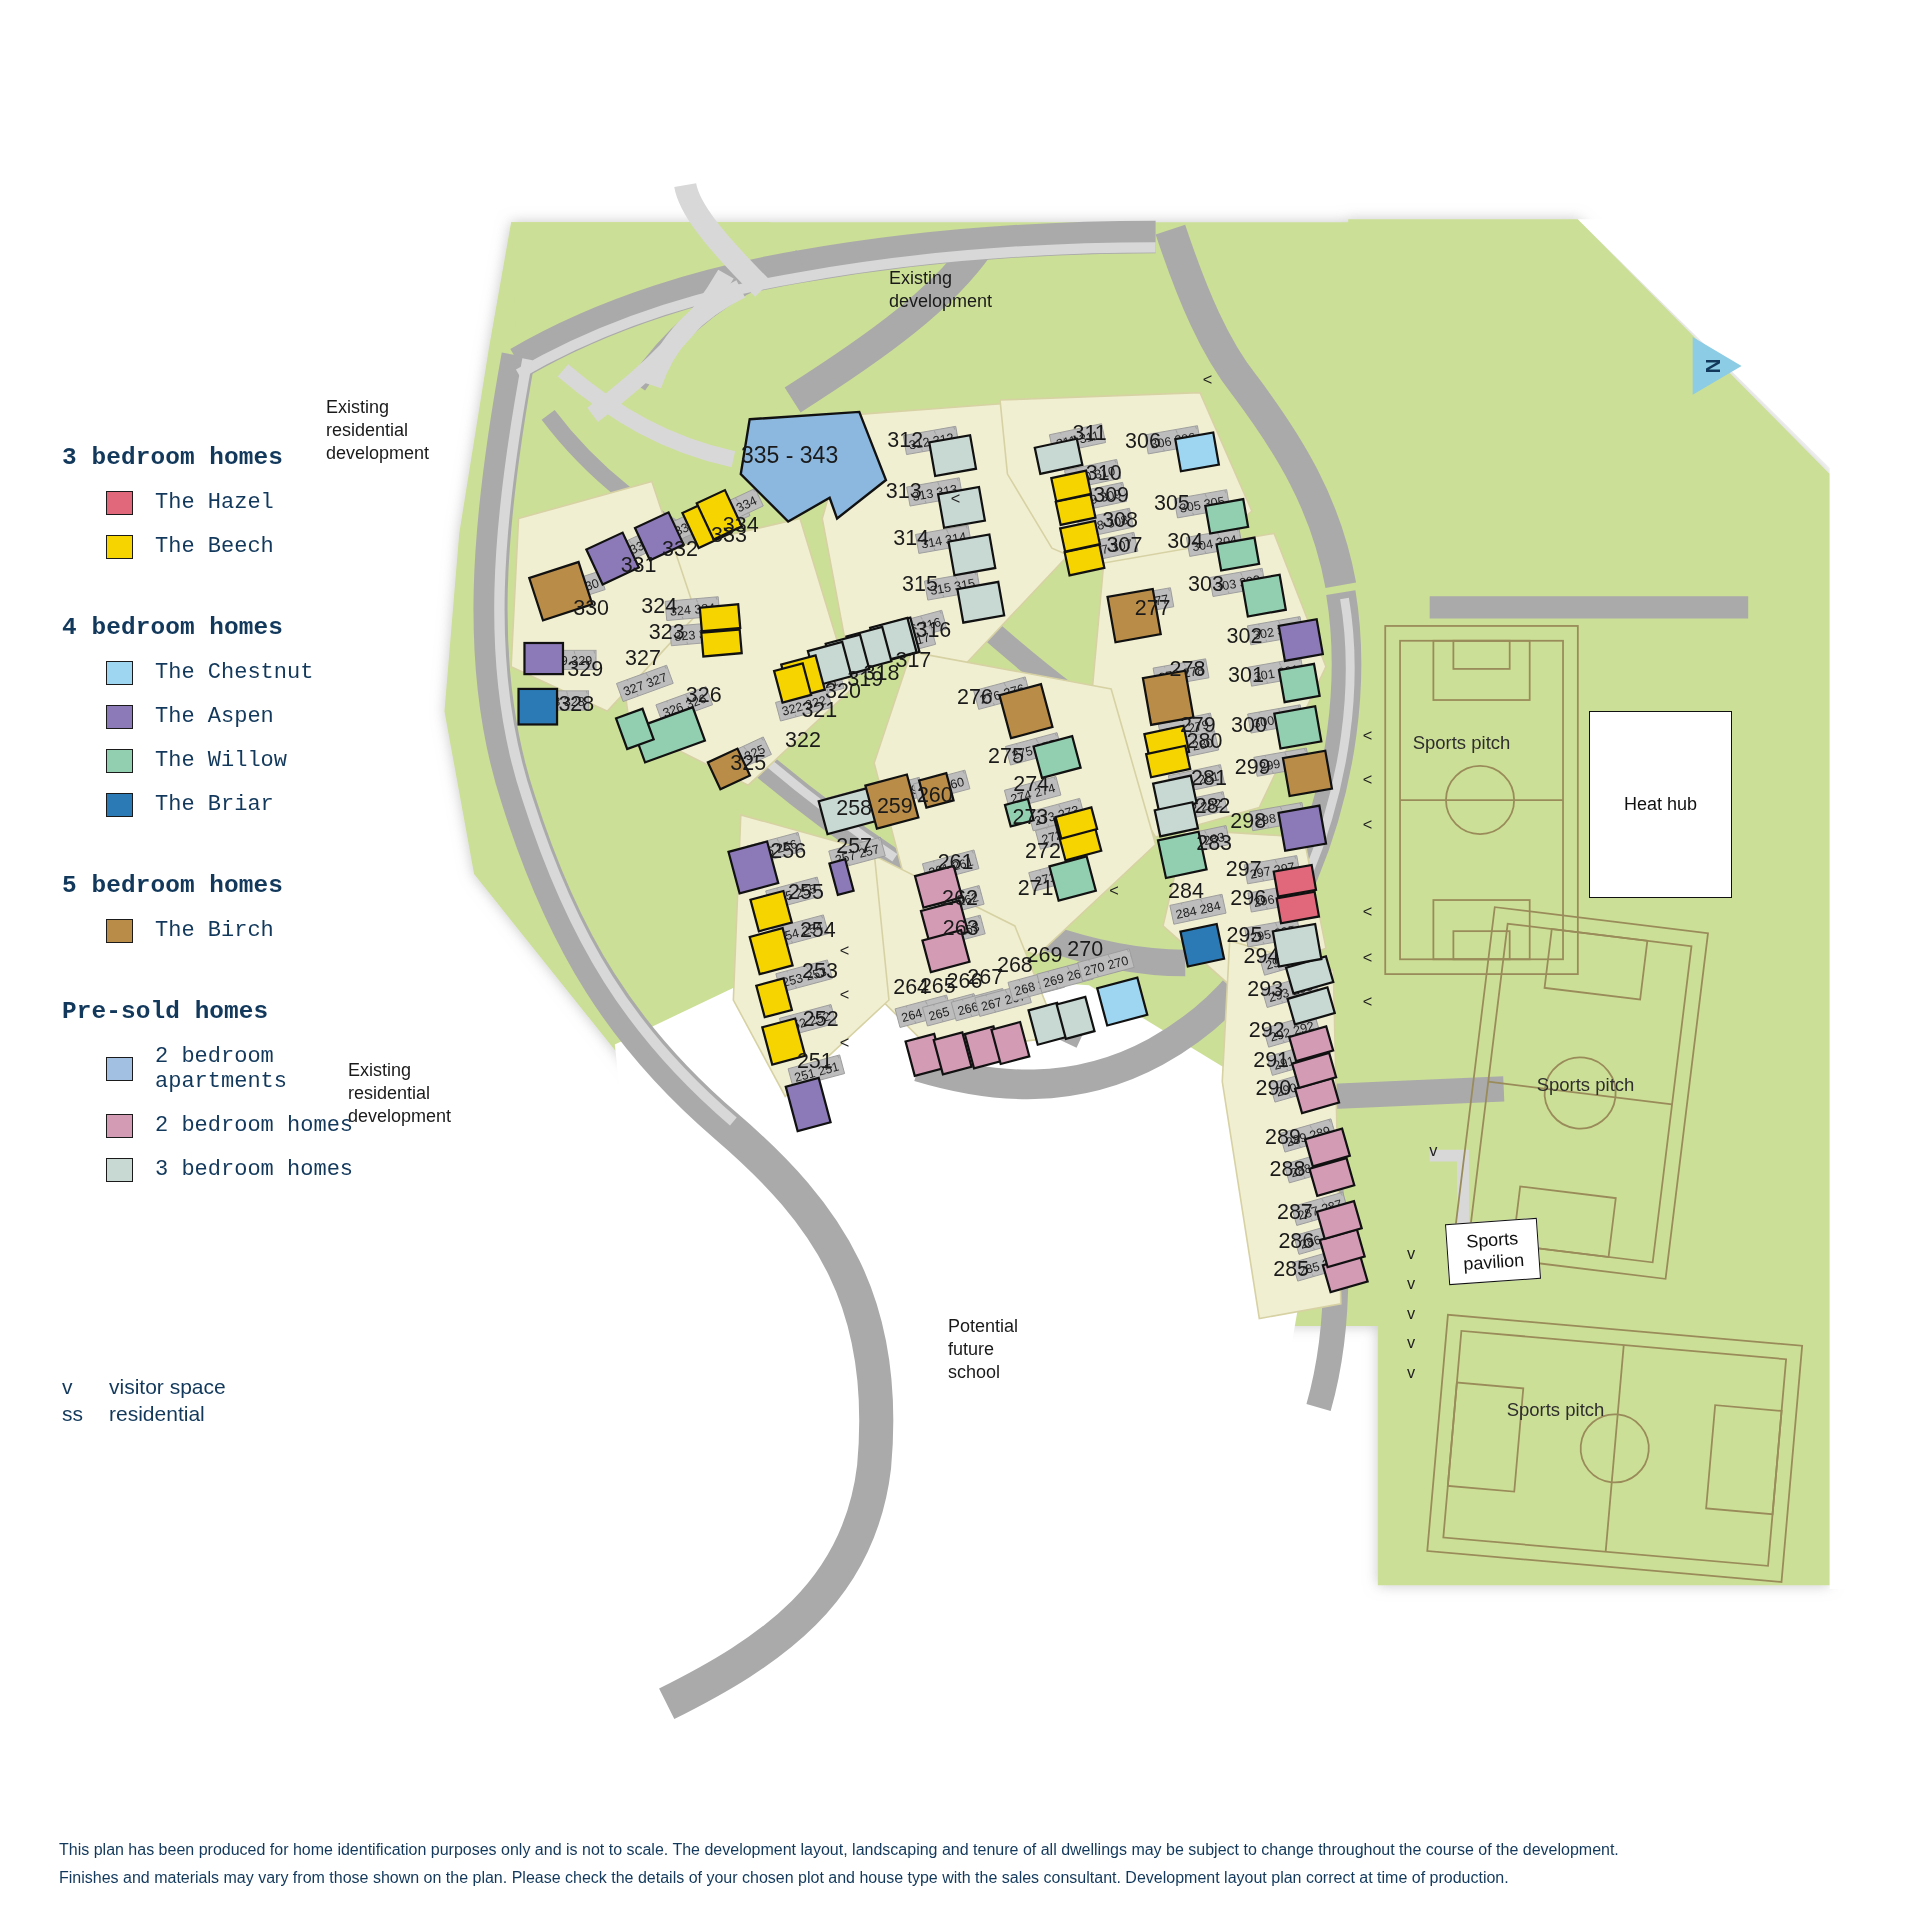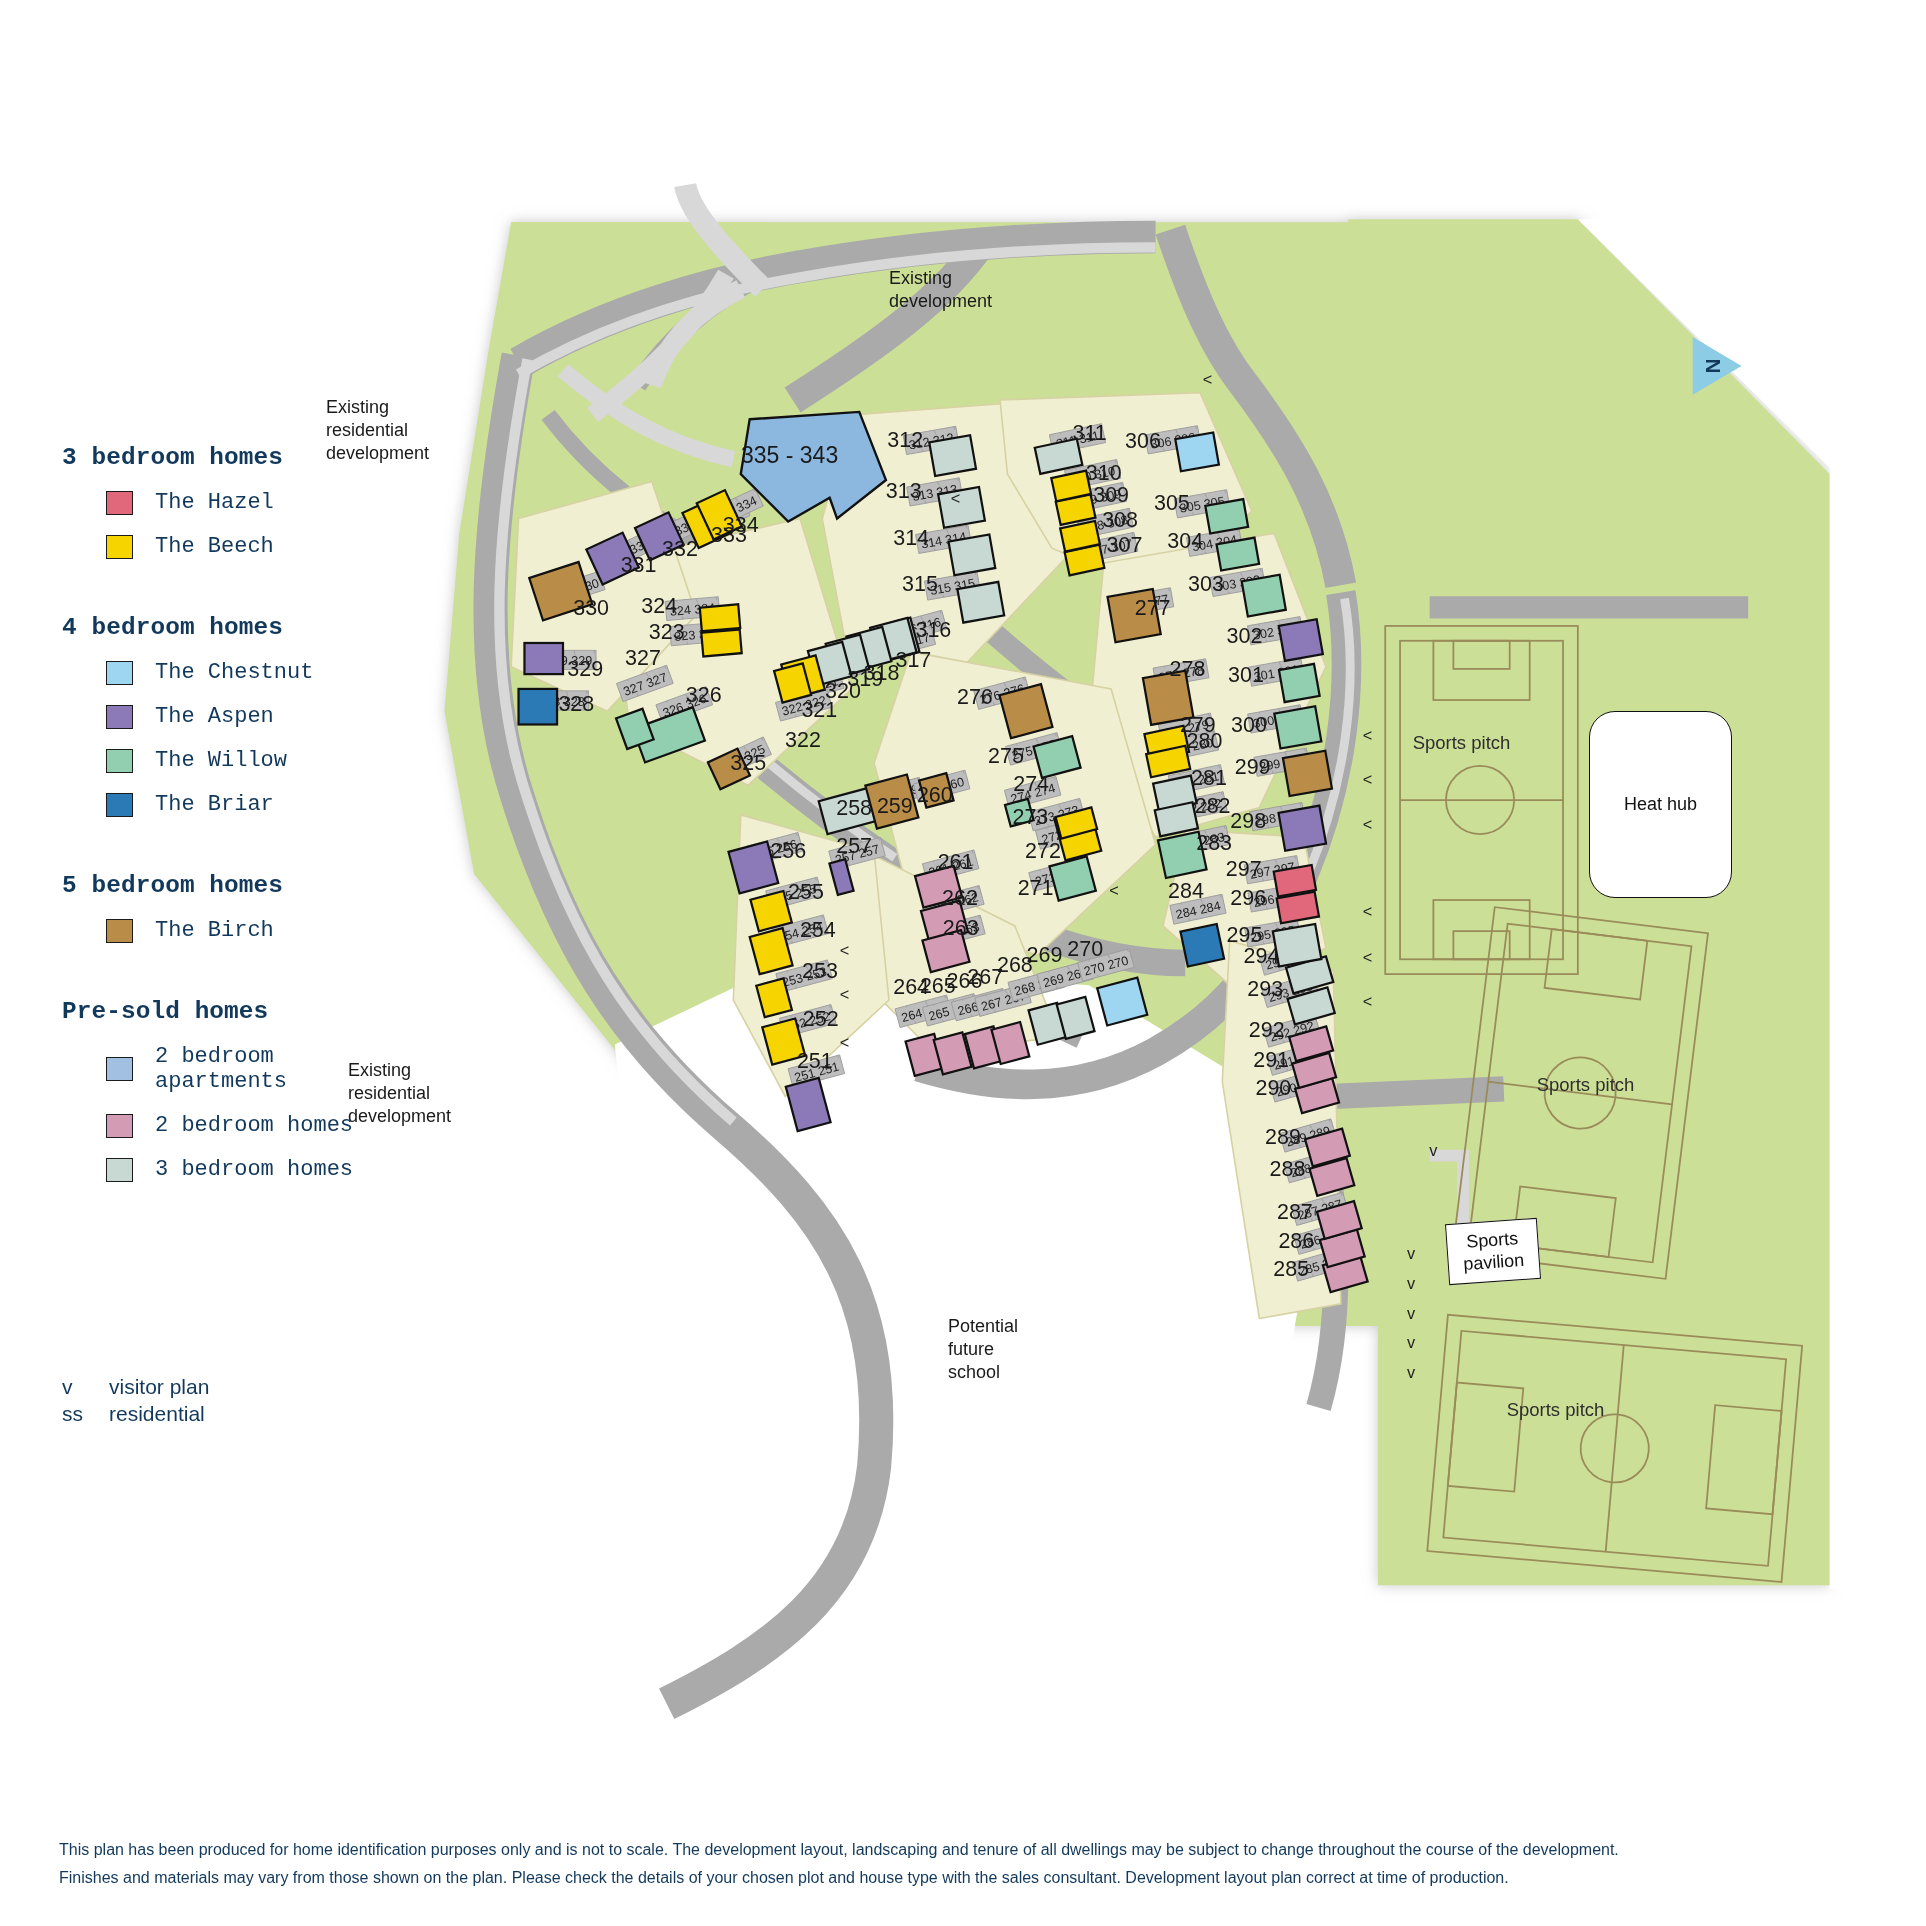--- a/index.html
+++ b/index.html
@@ -691,21 +691,21 @@
 residential
 development</div>
       <div class="maplbl" style="left: 348px; top: 1059px; width: 170px;">Existing
 residential
 development</div>
       <div class="maplbl" style="left: 948px; top: 1315px; width: 148px;">Potential
 future
 school</div>
     </div>
   <div id="mapboxes">
-      <div class="boxlbl" style="left: 1589px; top: 711px; width: 141px; height: 185px; white-space: pre; border-radius: 26px;">Heat hub</div>
+      <div class="boxlbl" style="left: 1589px; top: 711px; width: 141px; height: 185px; white-space: pre;">Heat hub</div>
       <div class="boxlbl" style="left: 1447px; top: 1221px; width: 90px; height: 59px; transform: rotate(-4deg); white-space: pre;">Sports
 pavilion</div>
     </div>
   <div id="mappitch">
       <div class="pitchlbl" style="left: 1402px; top: 732px; width: 119px;">Sports pitch</div>
       <div class="pitchlbl" style="left: 1526px; top: 1074px; width: 119px;">Sports pitch</div>
       <div class="pitchlbl" style="left: 1496px; top: 1399px; width: 119px;">Sports pitch</div>
     </div>
 
   <div class="maplbl" id="aptlbl" style="left:741px;top:441px;width:148px;font-size:23px;">335 - 343</div>
@@ -753,21 +753,21 @@
       </div>
       <div class="leg-row">
         <span class="sw" style="background: rgb(200, 216, 210);"></span>
         <span class="leg-lbl">3 bedroom homes</span>
       </div>
     </div>
 
   <div id="keys">
       <div class="key-row">
         <span class="key-sym">v</span>
-        <span class="key-txt">visitor plan</span>
+        <span class="key-txt">visitor space</span>
       </div>
       <div class="key-row">
         <span class="key-sym">ss</span>
         <span class="key-txt">residential</span>
       </div>
     </div>
 
   <div id="footer">
     <div>This plan has been produced for home identification purposes only and is not to scale. The development layout, landscaping and tenure of all dwellings may be subject to change throughout the course of the development.</div>
     <div>Finishes and materials may vary from those shown on the plan. Please check the details of your chosen plot and house type with the sales consultant. Development layout plan correct at time of production.</div>

